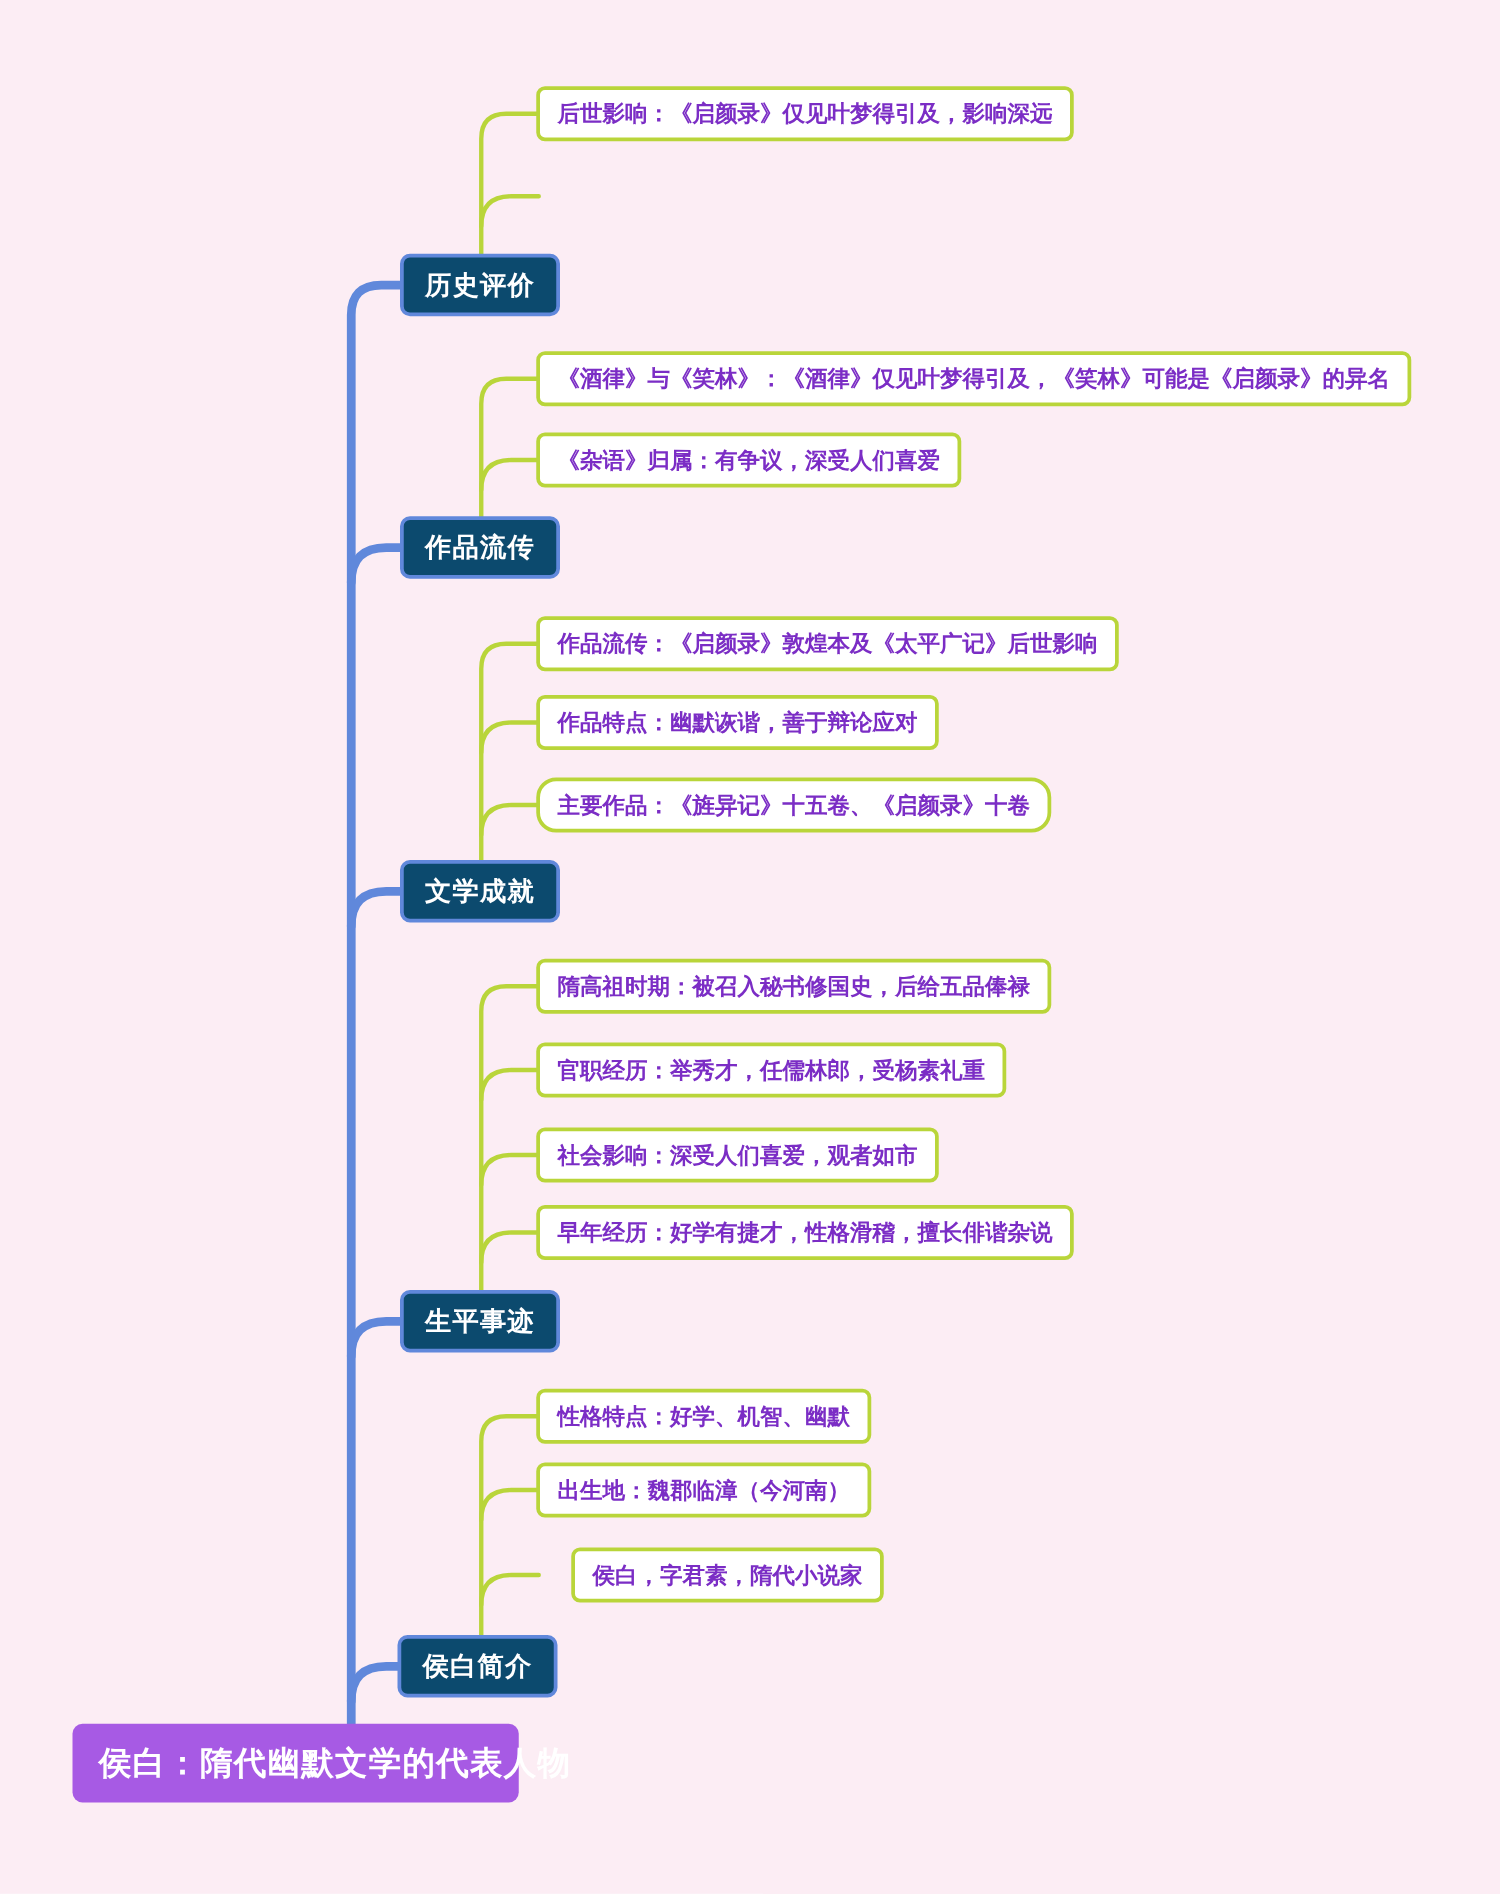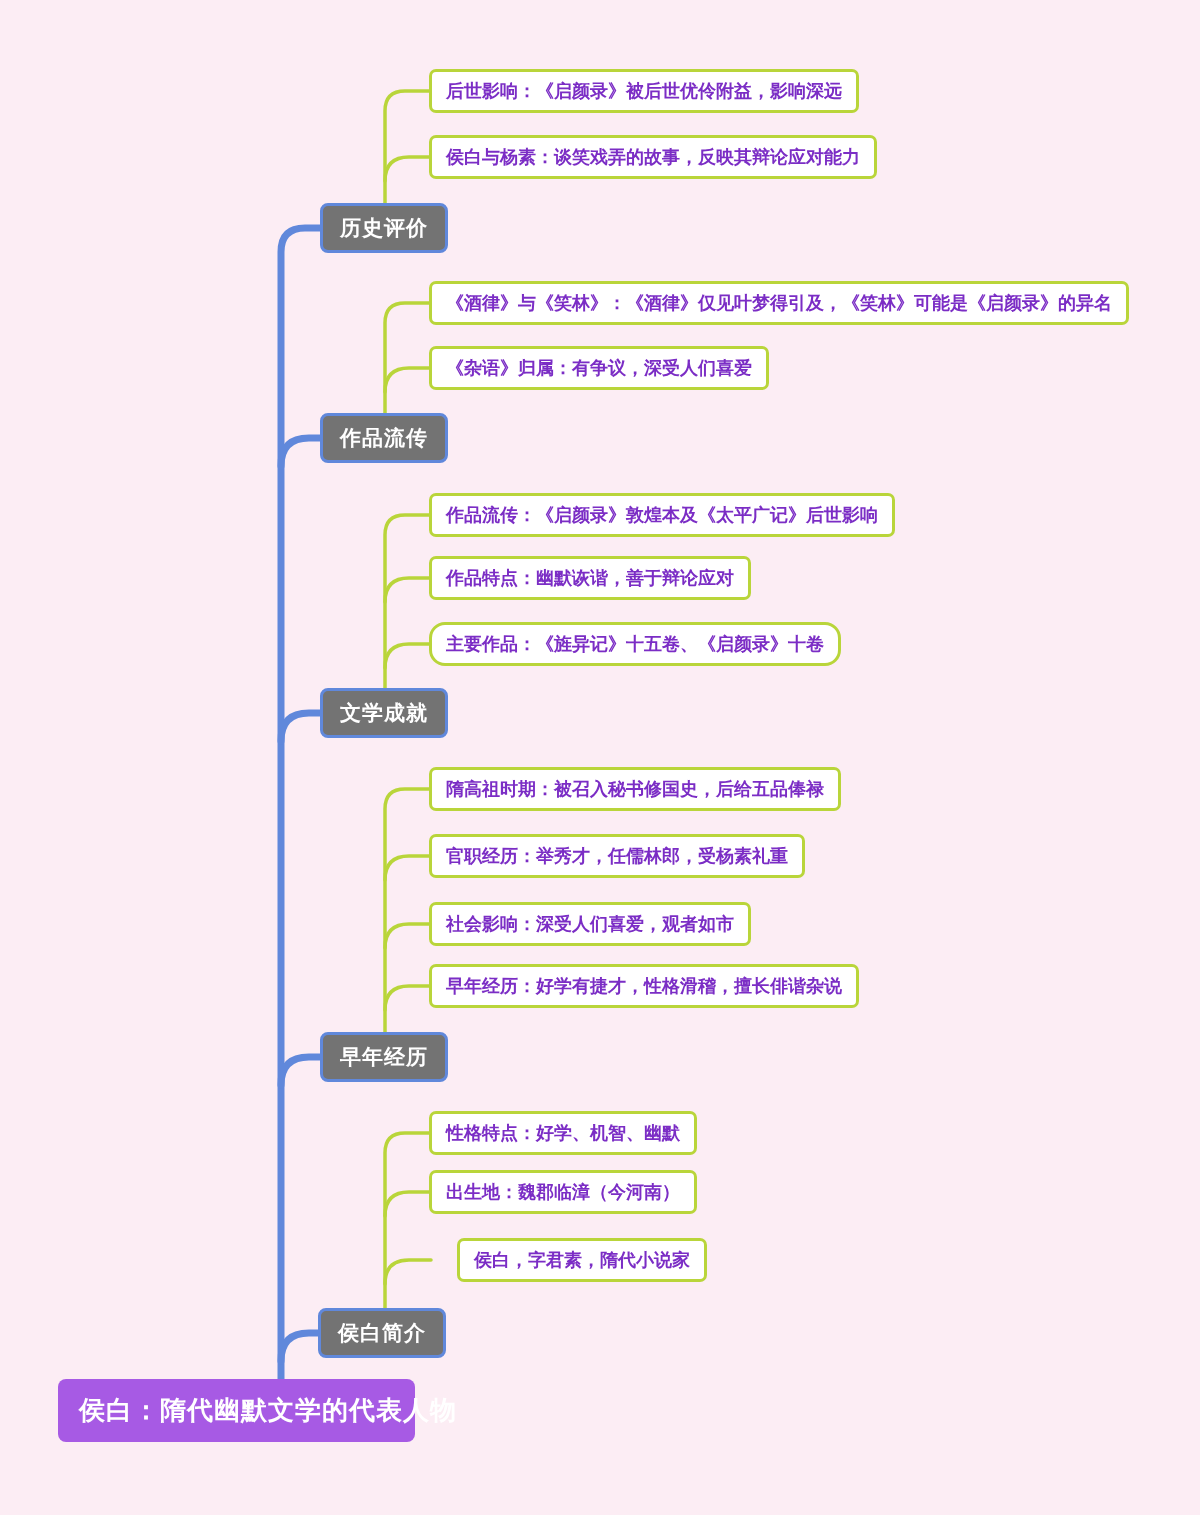--- a/index.html
+++ b/index.html
@@ -37,21 +37,21 @@
     font-size: 26px;
     font-weight: bold;
     display: flex;
     align-items: center;
     padding-left: 21px;
     letter-spacing: 1px;
   }
   .branch-node {
     width: 128px;
     height: 50px;
-    background: #737373;
+    background: #0c4a6e;
     border: 3px solid #6088db;
     border-radius: 8px;
     color: #ffffff;
     font-size: 21px;
     font-weight: bold;
     display: flex;
     align-items: center;
     justify-content: center;
     letter-spacing: 1px;
   }
@@ -102,25 +102,24 @@
       <path d="M 385 1216 Q 385 1192 409 1192 L 431 1192"></path>
       <path d="M 385 1284 Q 385 1260 409 1260 L 431 1260"></path>
     </g>
   </svg>
 
   <div class="node root-node">侯白：隋代幽默文学的代表人物</div>
 
   <div class="node branch-node" style="left:320px; top:203px;">历史评价</div>
   <div class="node branch-node" style="left:320px; top:413px;">作品流传</div>
   <div class="node branch-node" style="left:320px; top:688px;">文学成就</div>
-  <div class="node branch-node" style="left:320px; top:1032px;">早年经历</div>
+  <div class="node branch-node" style="left:320px; top:1032px;">生平事迹</div>
   <div class="node branch-node" style="left:318px; top:1308px;">侯白简介</div>
 
-  <div class="node leaf-node" style="top:69px;">后世影响：《启颜录》被后世优伶附益，影响深远</div>
-  <div class="node leaf-node" style="top:135px;">侯白与杨素：谈笑戏弄的故事，反映其辩论应对能力</div>
+  <div class="node leaf-node" style="top:69px;">后世影响：《启颜录》仅见叶梦得引及，影响深远</div>
 
   <div class="node leaf-node" style="top:281px;">《酒律》与《笑林》：《酒律》仅见叶梦得引及，《笑林》可能是《启颜录》的异名</div>
   <div class="node leaf-node" style="top:346px;">《杂语》归属：有争议，深受人们喜爱</div>
 
   <div class="node leaf-node" style="top:493px;">作品流传：《启颜录》敦煌本及《太平广记》后世影响</div>
   <div class="node leaf-node" style="top:556px;">作品特点：幽默诙谐，善于辩论应对</div>
   <div class="node leaf-node" style="top:622px;border-radius:16px;">主要作品：《旌异记》十五卷、《启颜录》十卷</div>
 
   <div class="node leaf-node" style="top:767px;">隋高祖时期：被召入秘书修国史，后给五品俸禄</div>
   <div class="node leaf-node" style="top:834px;">官职经历：举秀才，任儒林郎，受杨素礼重</div>

